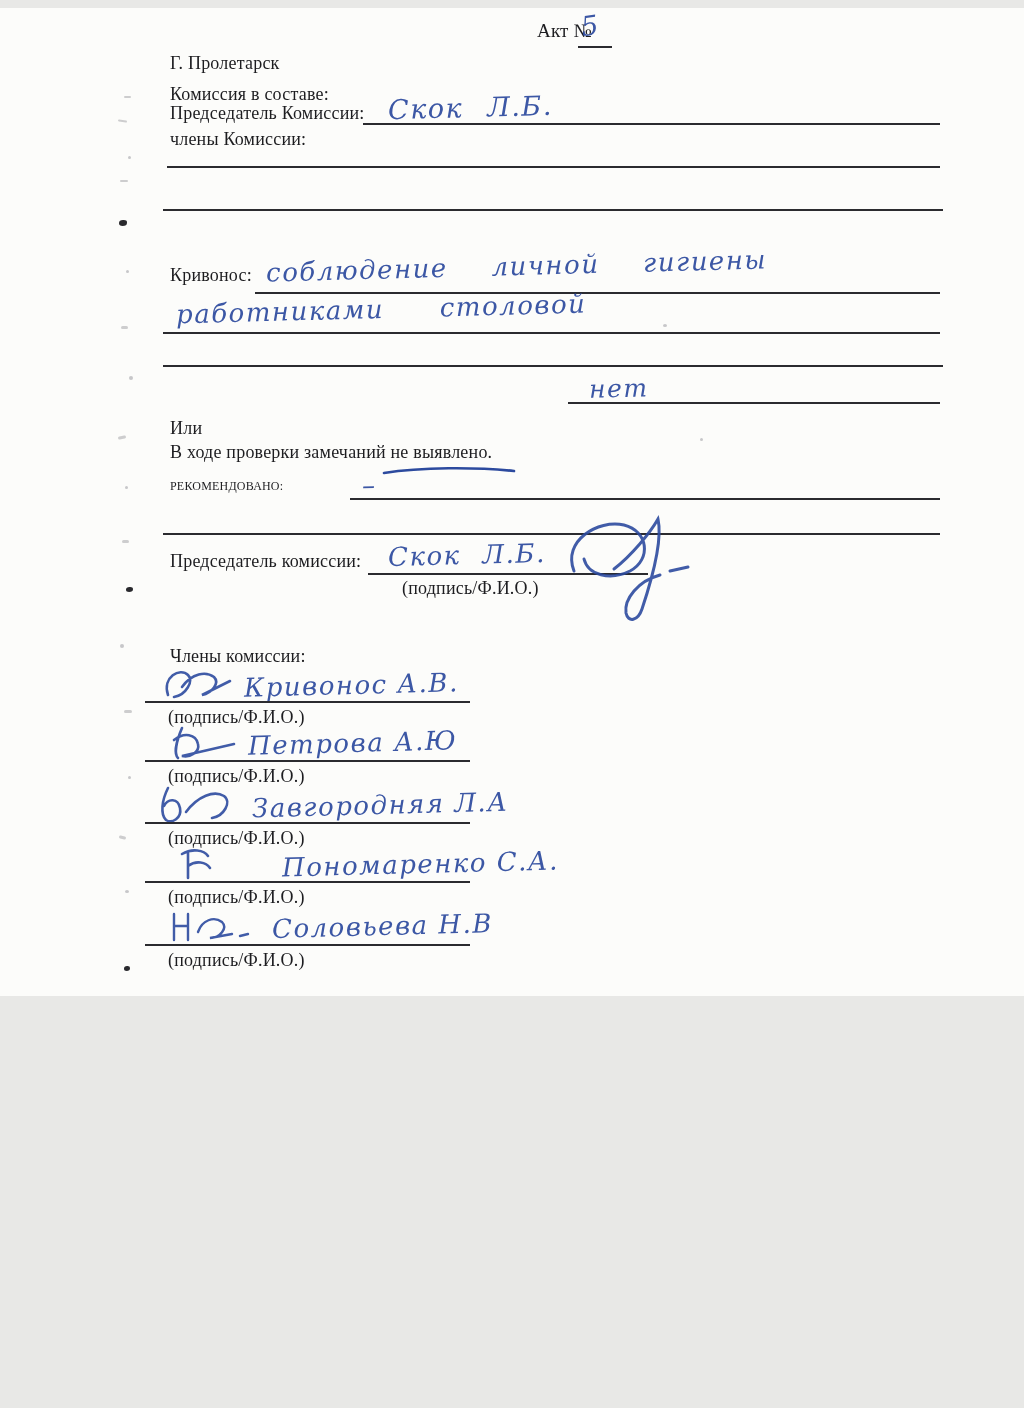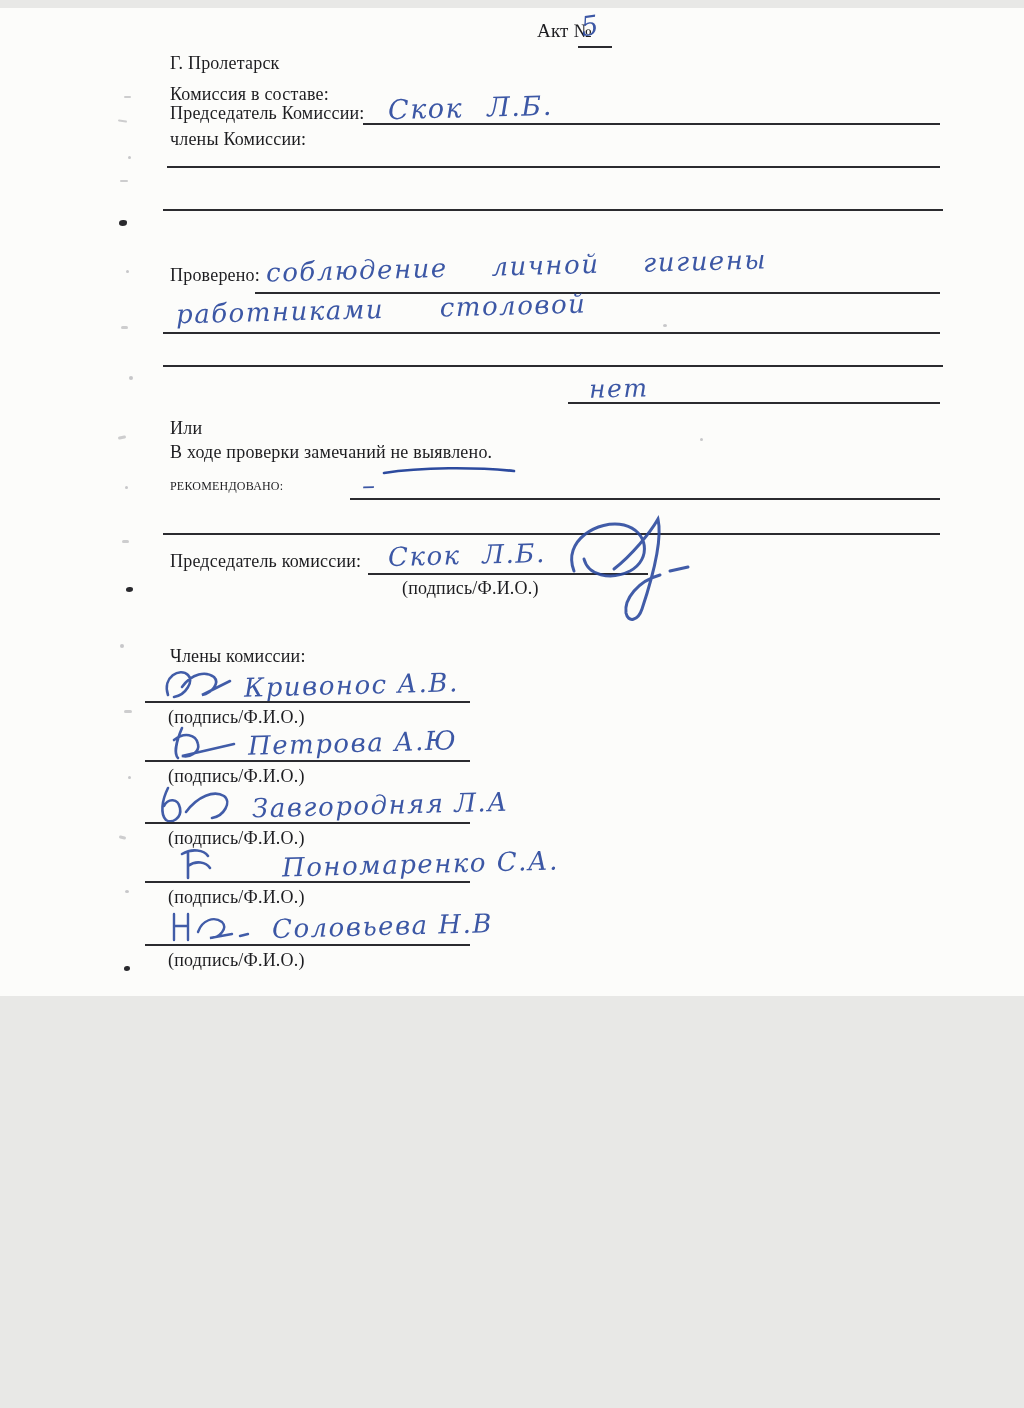--- a/index.html
+++ b/index.html
@@ -48,21 +48,21 @@
   <div class="printed" style="left:170px; top:45px;text-align:center;">Г. Пролетарск</div>
   <div class="printed" style="left:170px; top:76px;">Комиссия в составе:</div>
   <div class="printed" style="left:170px; top:95px;">Председатель Комиссии:</div>
   <div class="hw" style="left:388px; top:84px; font-size:27px; word-spacing:14px;">Скок Л.Б.</div>
   <div class="rule" style="left:363px; top:115px; width:577px;"></div>
   <div class="printed" style="left:170px; top:121px;">члены Комиссии:</div>
 
   <div class="rule" style="left:167px; top:158px; width:773px;"></div>
   <div class="rule" style="left:163px; top:201px; width:780px;"></div>
 
-  <div class="printed" style="left:170px; top:257px;">Проверено:</div>
+  <div class="printed" style="left:170px; top:257px;">Кривонос:</div>
   <div class="hw" style="left:266px; top:243px; font-size:26px; word-spacing:34px;">соблюдение личной гигиены</div>
   <div class="rule" style="left:255px; top:284px; width:685px;"></div>
   <div class="hw" style="left:176px; top:286px; font-size:26px; word-spacing:46px;">работниками столовой</div>
   <div class="rule" style="left:163px; top:324px; width:777px;"></div>
   <div class="rule" style="left:163px; top:357px; width:780px;"></div>
 
   <div class="hw" style="left:589px; top:366px; font-size:25px;">нет</div>
   <div class="rule" style="left:568px; top:394px; width:372px;"></div>
 
   <div class="printed" style="left:170px; top:410px;">Или</div>

